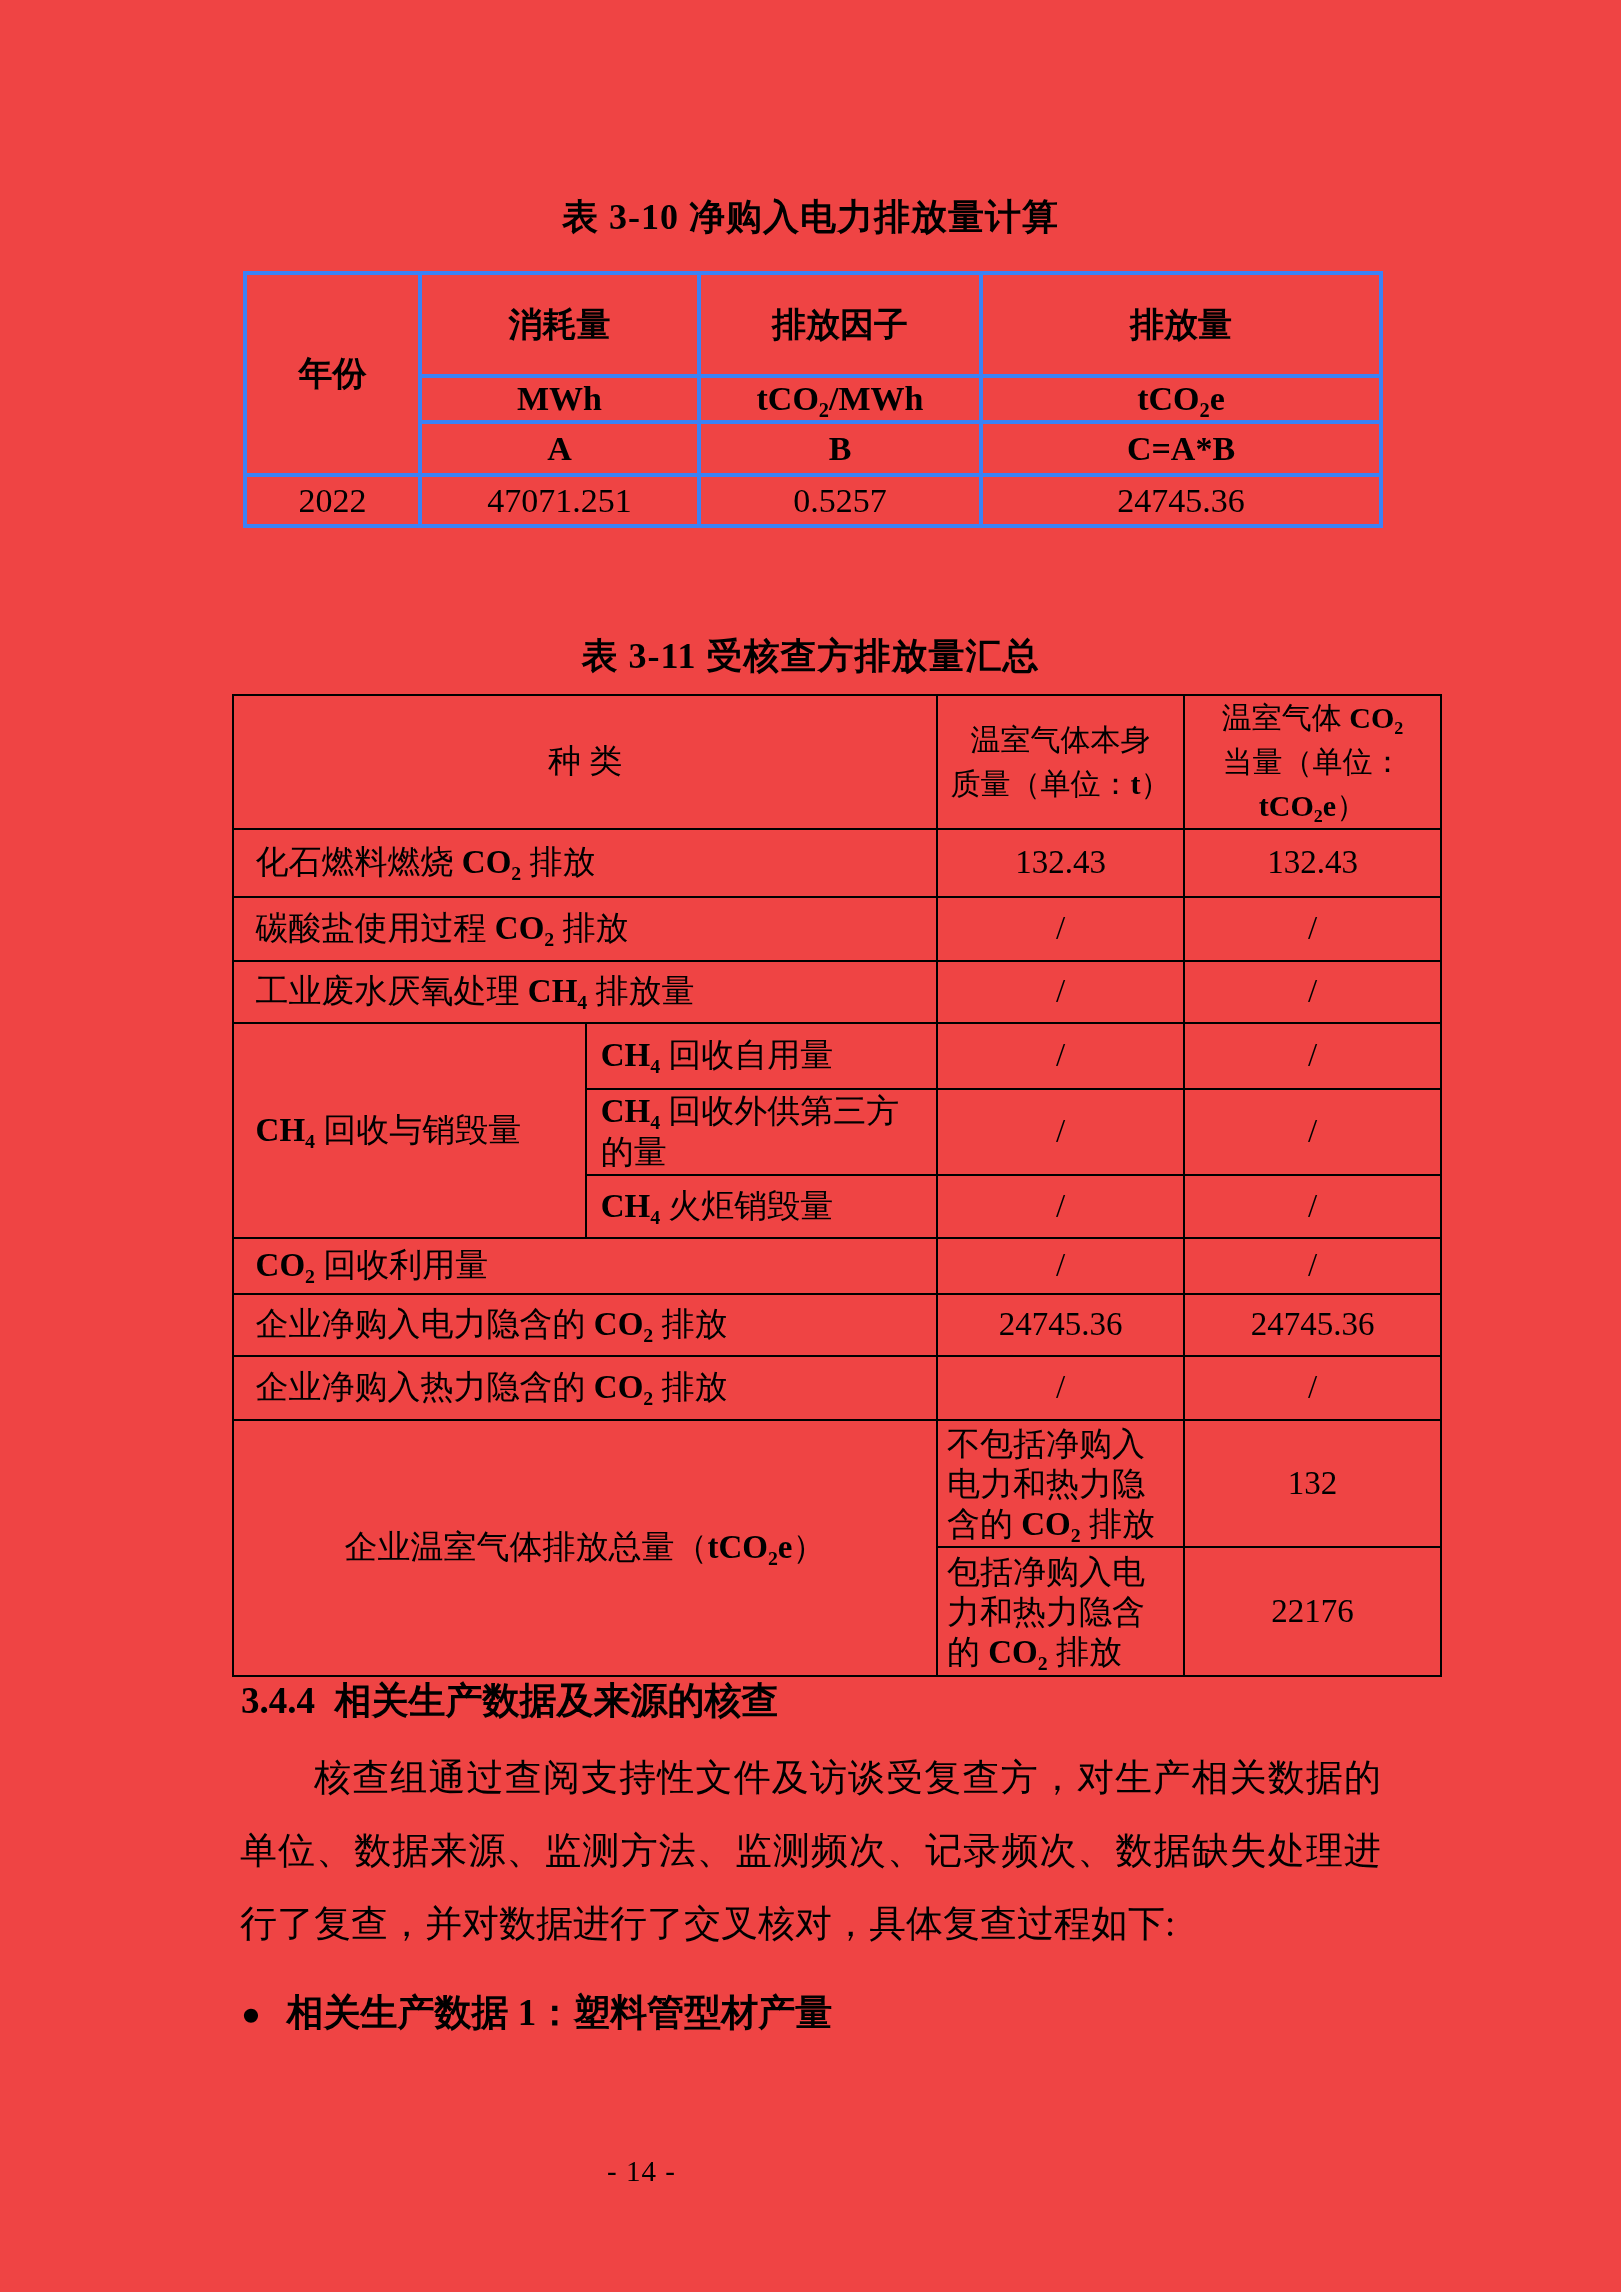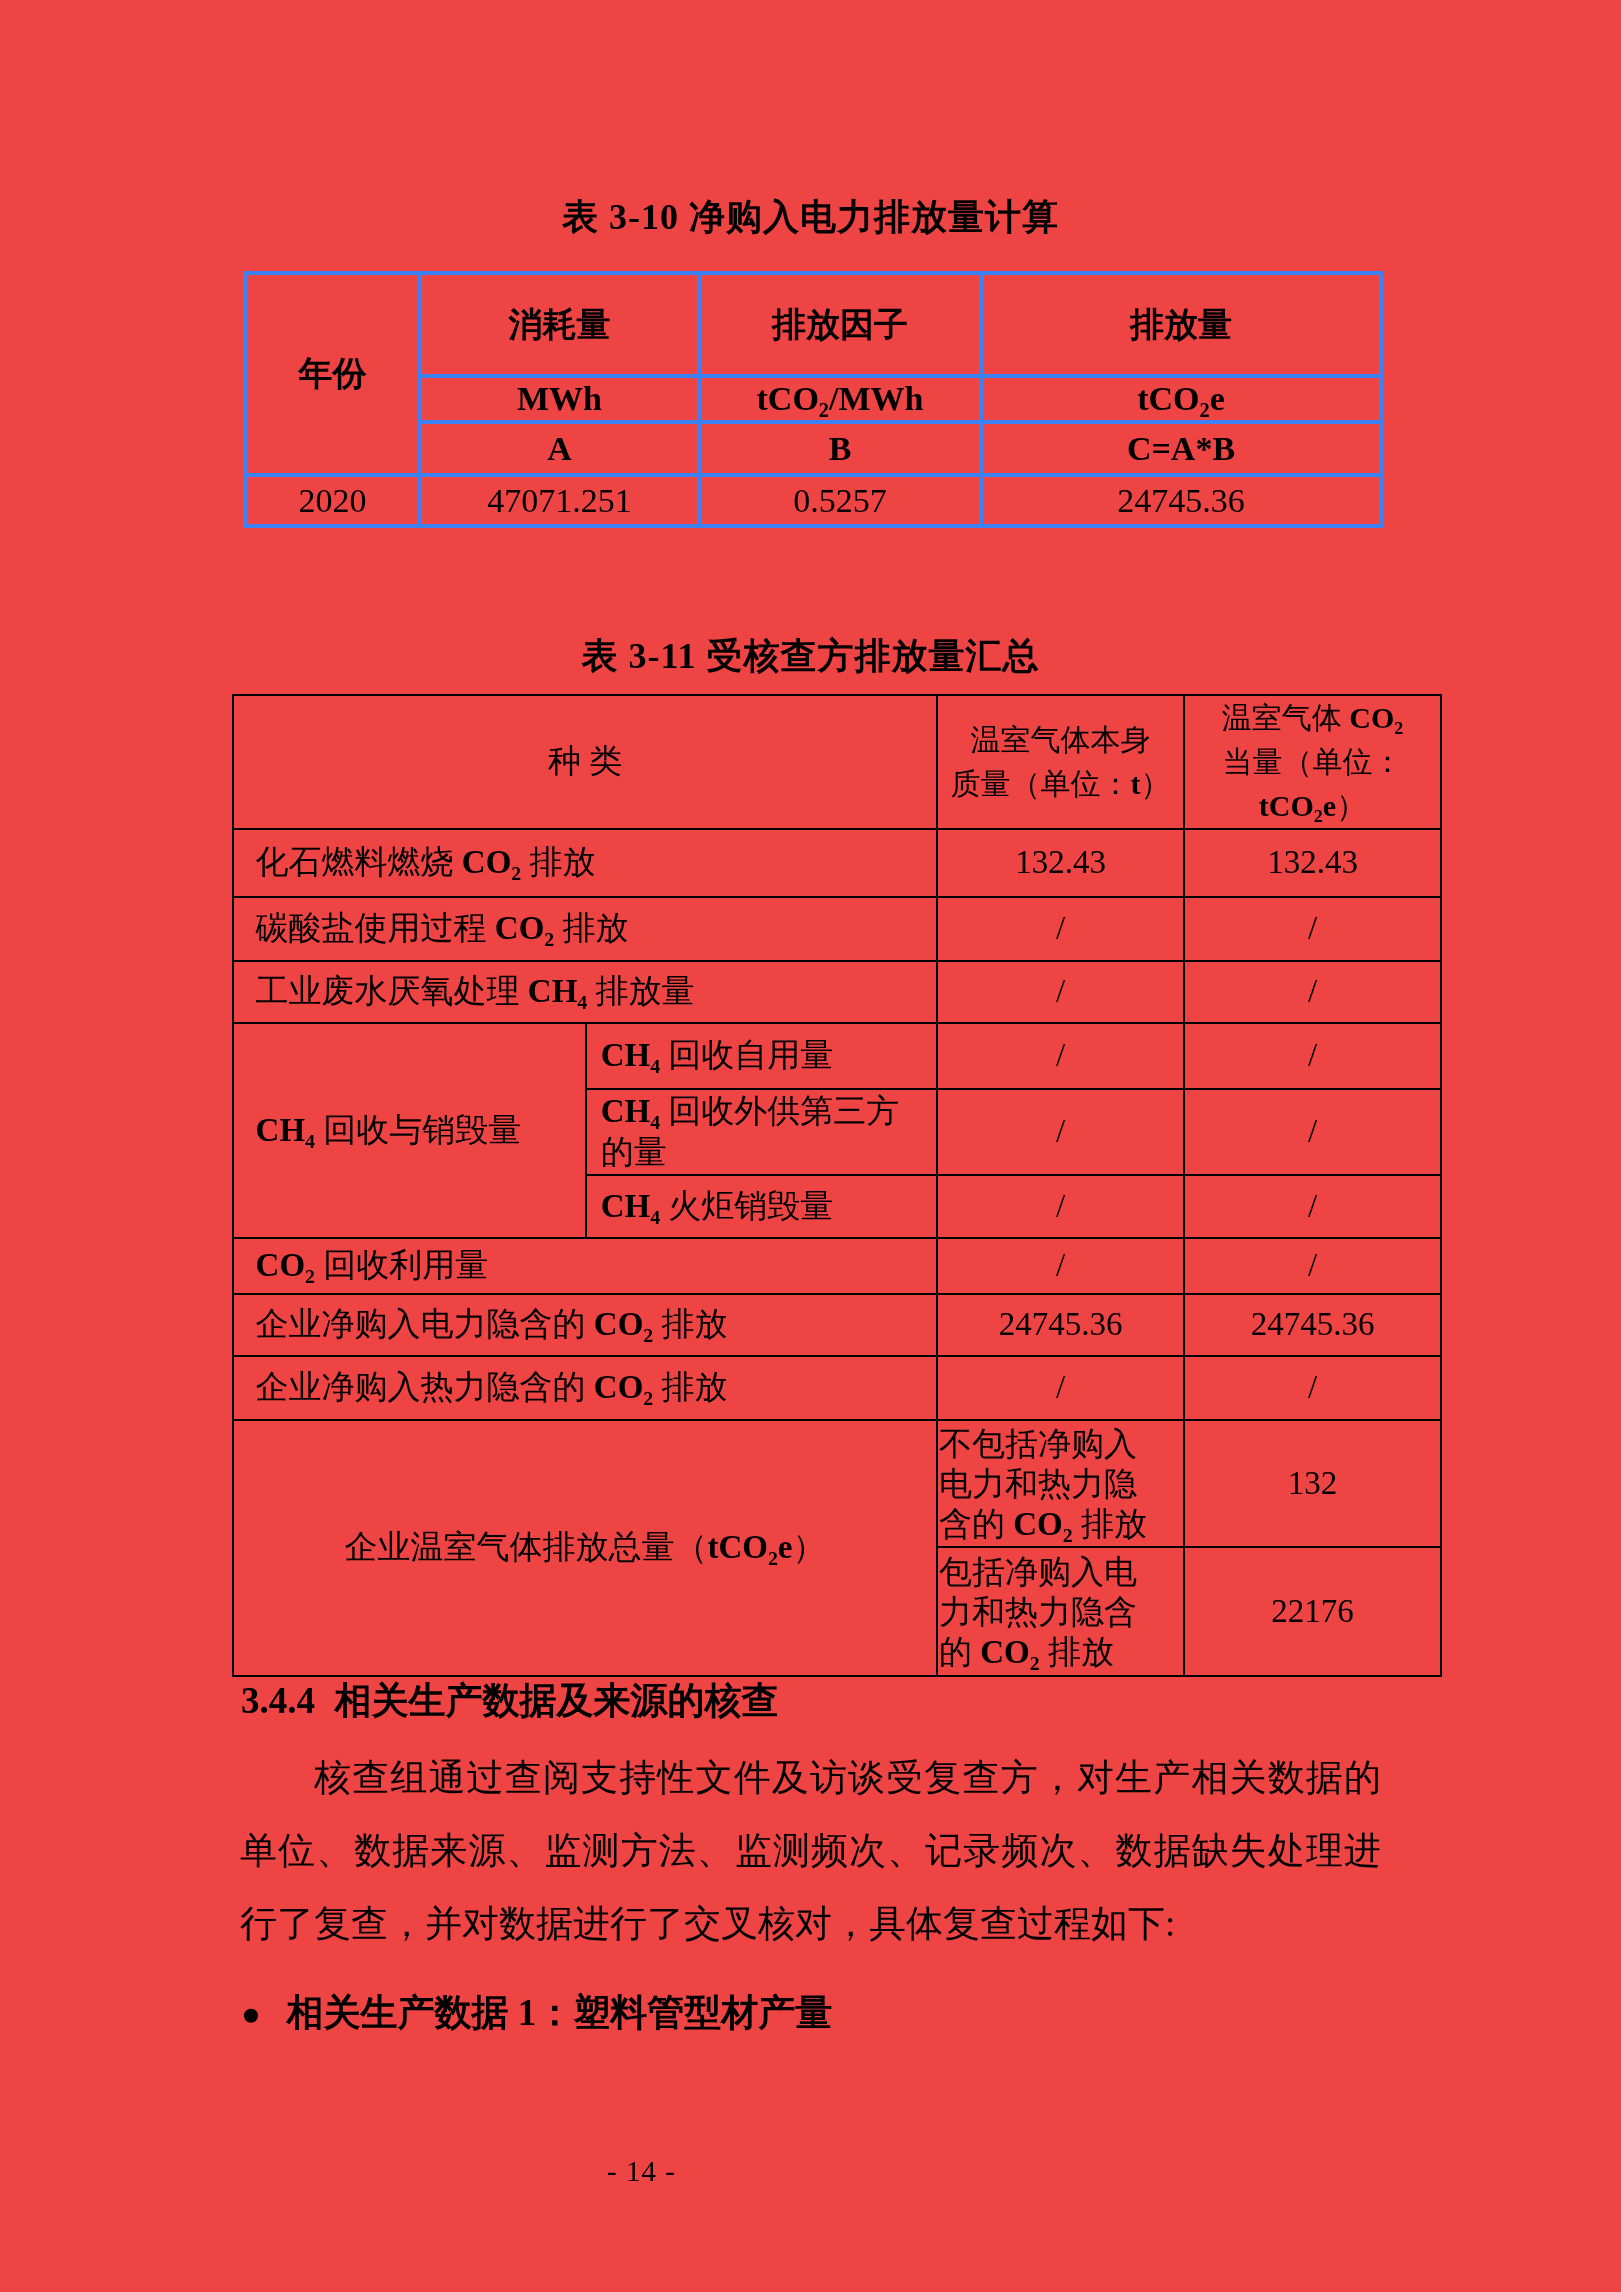--- a/index.html
+++ b/index.html
@@ -29,21 +29,21 @@
             border-collapse:collapse;table-layout:fixed;
             border:2.9px solid #000;font-size:33px;}
   .t11 td{border:2px solid #000;vertical-align:middle;padding:0;line-height:1.25;}
   .t11 tr.first td{border-top:2.9px solid #000;}
   .t11 tr.sub td{border-top:1px solid #000;}
   .t11 td.hdr{font-size:30px;text-align:center;white-space:pre-line;line-height:44px;}
   .t11 td.lbl{text-align:left;padding-left:21.6px;white-space:nowrap;}
   .t11 td.slbl{text-align:left;padding-left:13.7px;white-space:pre-line;}
   .t11 td.val{text-align:center;}
   .t11 td.ctr{text-align:center;}
-  .t11 td.tlbl{text-align:left;padding-left:1px;white-space:pre-line;line-height:40px;}
+  .t11 td.tlbl{text-align:left;padding-left:9px;white-space:pre-line;line-height:40px;}
   b{font-weight:bold;}
 
   
   .heading{position:absolute;left:241px;top:1678px;font-size:37px;
            font-weight:bold;line-height:45px;white-space:nowrap;}
   .heading .num{margin-right:19.6px;}
   .para{position:absolute;left:240px;top:1741px;width:1141px;font-size:37px;}
   .pl{line-height:73px;height:73px;}
   .pl1,.pl2{text-align:justify;text-align-last:justify;}
   .pl1{text-indent:74px;}
@@ -78,21 +78,21 @@
         <td class="b">MWh</td>
         <td class="b">tCO₂/MWh</td>
         <td class="b">tCO₂e</td>
       </tr>
       <tr style="height:53px">
         <td class="b">A</td>
         <td class="b">B</td>
         <td class="b">C=A*B</td>
       </tr>
       <tr class="dr" style="height:51px">
-        <td>2020</td>
+        <td>2022</td>
         <td>47071.251</td>
         <td>0.5257</td>
         <td>24745.36</td>
       </tr>
     </tbody>
   </table>
 
   <div class="title t2">表 3-11  受核查方排放量汇总</div>
 
   <table class="t11">

